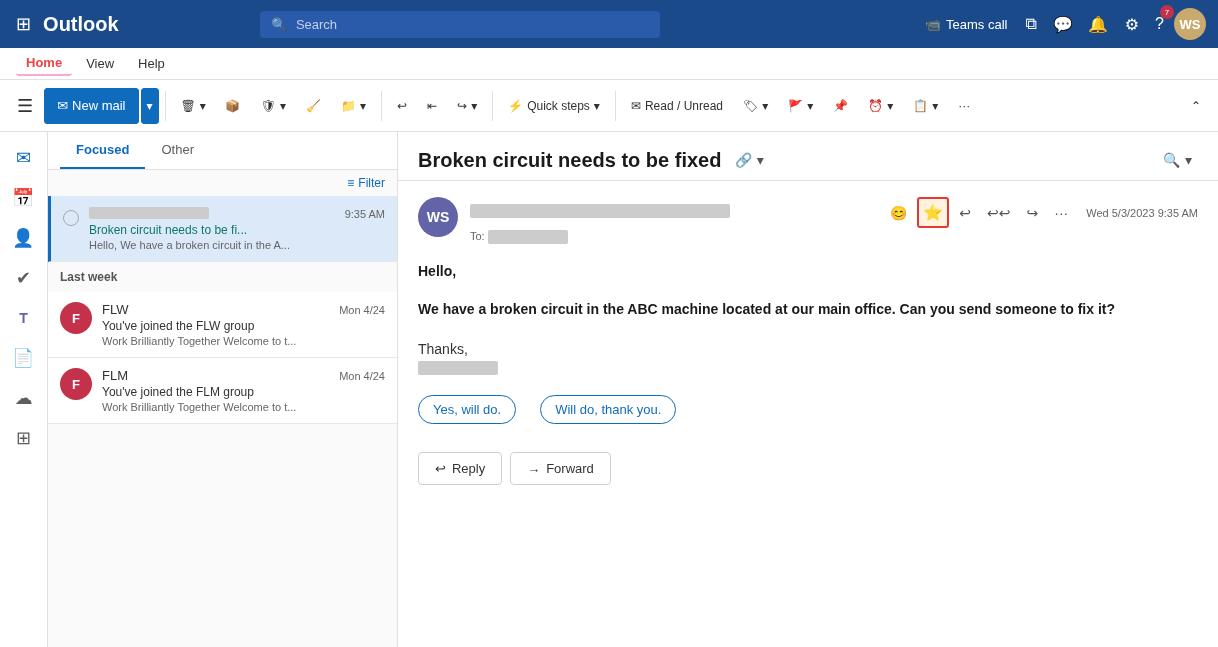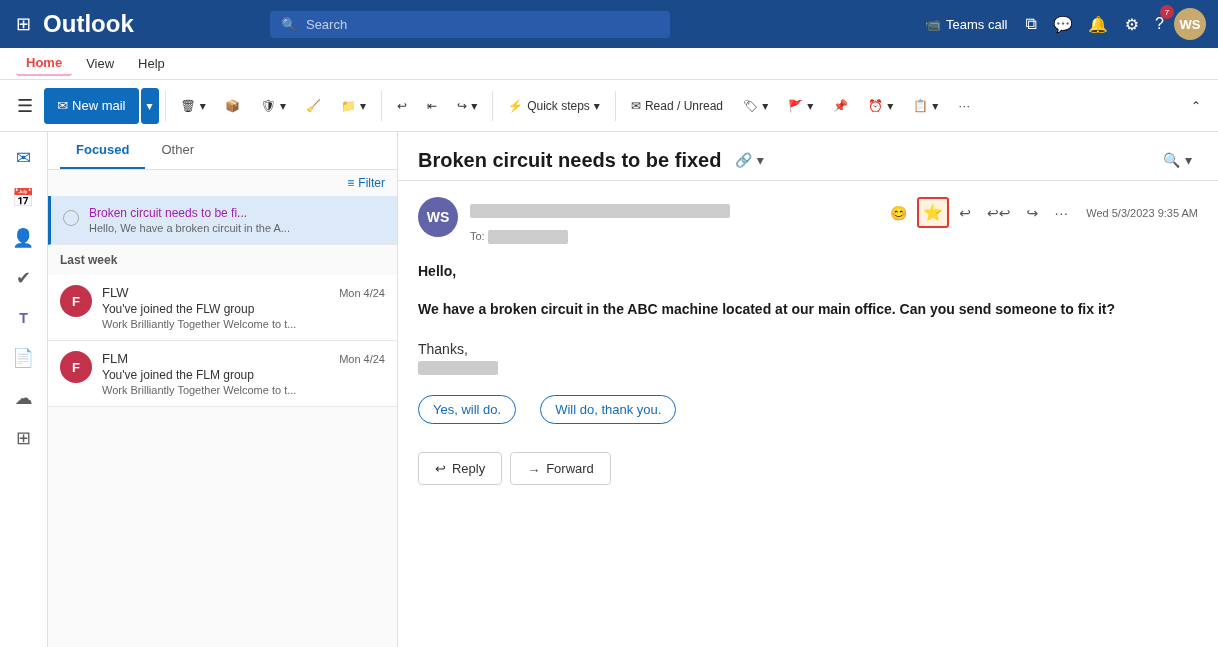--- a/index.html
+++ b/index.html
@@ -15,21 +15,21 @@
       gap: 8px;
     }
     .top-bar-waffle {
       color: white;
       font-size: 18px;
       cursor: pointer;
       padding: 4px;
     }
     .top-bar-title {
       color: white;
-      font-size: 24px;
+      font-size: 20px;
       font-weight: 600;
       margin-right: 8px;
       text-align: center;
     }
     .search-bar {
       background: #2a5aaa;
       border-radius: 4px;
       display: flex;
       align-items: center;
       padding: 6px 12px;
@@ -222,21 +222,21 @@
       border-radius: 50%;
       margin-top: 4px;
     }
     .email-content { flex: 1; min-width: 0; }
     .email-sender-row {
       display: flex; justify-content: space-between;
       align-items: center; margin-bottom: 2px;
     }
     .email-sender { font-size: 13px; color: #333; }
     .email-time { font-size: 11px; color: #666; white-space: nowrap; }
-    .email-subject { font-size: 12px; color: #a21caf; margin-bottom: 2px; white-space: nowrap; overflow: hidden; text-overflow: ellipsis; }
+    .email-subject { font-size: 12px; color: #0f766e; margin-bottom: 2px; white-space: nowrap; overflow: hidden; text-overflow: ellipsis; }
     .email-preview { font-size: 11px; color: #666; white-space: nowrap; overflow: hidden; text-overflow: ellipsis; }
     .section-header { padding: 8px 12px; font-size: 12px; font-weight: 600; color: #555; background: #fafafa; }
     .sender-blurred {
       display: inline-block;
       background: #ccc;
       color: transparent;
       border-radius: 2px;
       font-size: 12px;
       height: 12px;
     }
@@ -470,20 +470,26 @@
       <span>
         <span>≡</span>
         <span>Filter</span>
       </span>
     </div>
     <div class="email-items">
 
       <div class="email-item selected unread">
         <div class="email-radio"></div>
         <div class="email-content">
+          <div class="email-sender-row">
+            <span class="email-sender">
+              <span class="sender-blurred" style="width:120px;">&nbsp;&nbsp;&nbsp;&nbsp;&nbsp;&nbsp;&nbsp;&nbsp;&nbsp;&nbsp;&nbsp;&nbsp;&nbsp;&nbsp;&nbsp;</span>
+            </span>
+            <span class="email-time">9:35 AM</span>
+          </div>
           <div class="email-subject">Broken circuit needs to be fi...</div>
           <div class="email-preview">Hello, We have a broken circuit in the A...</div>
         </div>
       </div>
 
       <div class="section-header">Last week</div>
 
       <div class="email-item">
         <div class="email-avatar-circle" style="background:#c4314b;">F</div>
         <div class="email-content">

